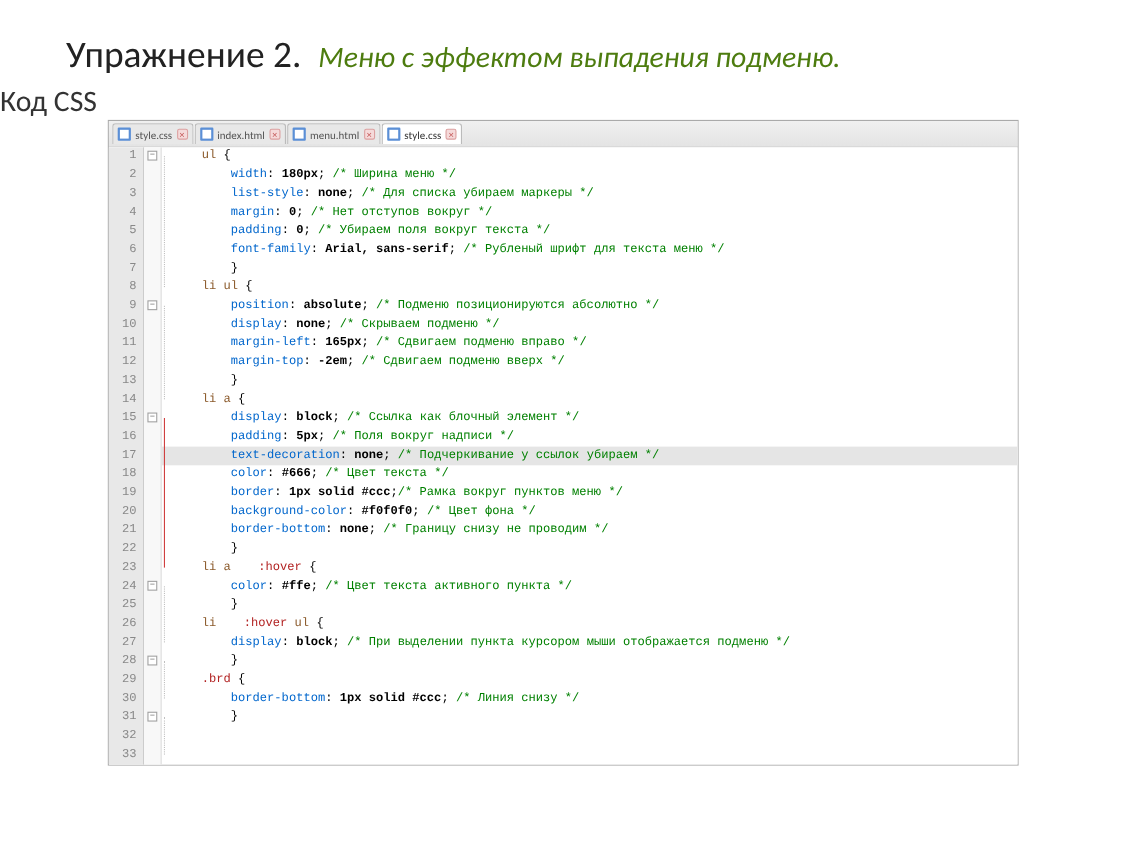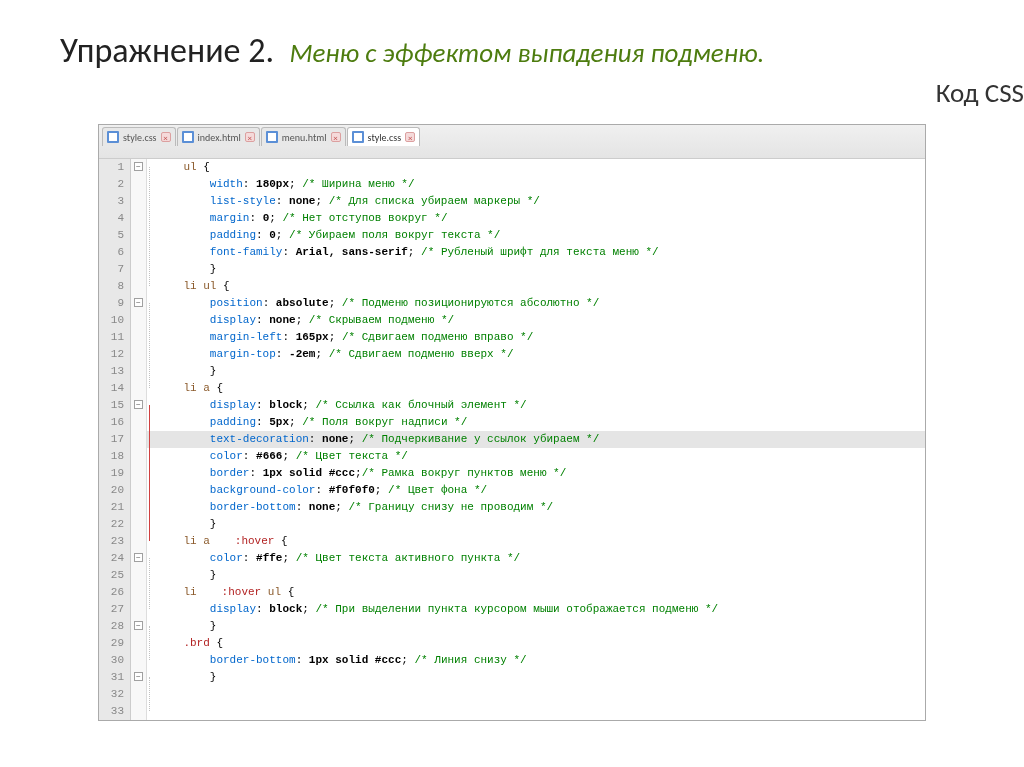--- a/index.html
+++ b/index.html
@@ -16,36 +16,35 @@
     color: #222;
     font-weight: 400;
   }
   .slide-subtitle {
     font-size: 27px;
     color: #4d7c0f;
     font-weight: 400;
     font-style: italic;
   }
   .slide-subtitle-line2 {
-    text-align: right;
+    text-align: left;
     font-size: 27px;
     color: #333;
-    padding-bottom: 15px;
   }
   .editor-wrap {
     margin: 0 98px 0 98px;
     border: 1px solid #aaa;
   }
   .tabs-bar {
     background: linear-gradient(#f0f0f0, #e4e4e4);
     border-bottom: 1px solid #ccc;
     padding: 2px 3px 0 3px;
     display: flex;
     gap: 1px;
-    height: 34px;
+    height: 24px;
   }
   .tab {
     display: flex;
     align-items: center;
     gap: 4px;
     background: #e8e8e8;
     border: 1px solid #bbb;
     border-bottom: none;
     border-radius: 3px 3px 0 0;
     padding: 1px 4px;

